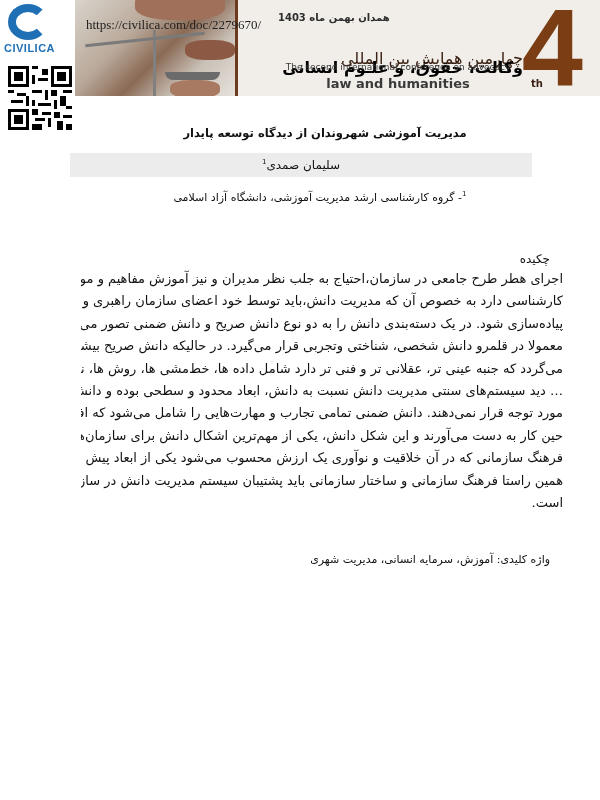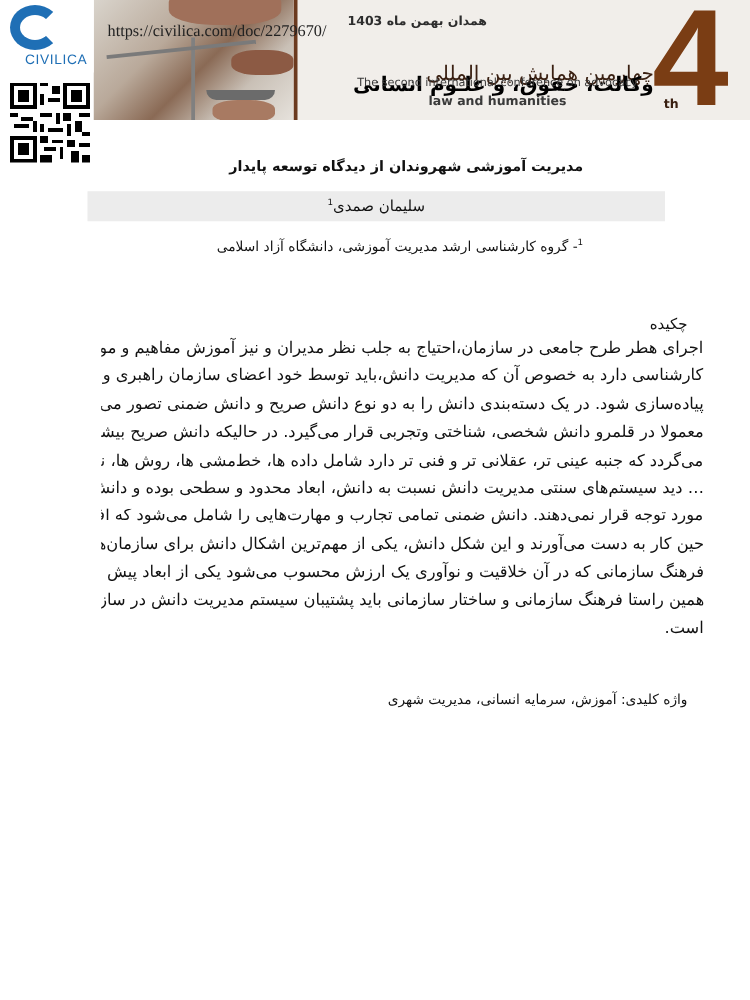--- a/index.html
+++ b/index.html
@@ -10,26 +10,26 @@
   .photo .scale-bar { position: absolute; left: 10px; top: 38px; width: 120px; height: 3px; background: #7a7a7a; transform: rotate(-6deg); }
   .photo .scale-pole { position: absolute; left: 78px; top: 30px; width: 3px; height: 66px; background: #808080; }
   .photo .pan { position: absolute; left: 90px; top: 72px; width: 55px; height: 8px; border-radius: 0 0 30px 30px; background: #6b6b6b; }
   .photo .hand { position: absolute; border-radius: 40%; background: #a0705a; }
   .conf { position: absolute; left: 235px; top: 0; width: 365px; height: 96px;
     background: #f1eeea; border-left: 3px solid #6b3a1f; }
   .conf-date { position: absolute; left: 40px; top: 12px; font-size: 10px; font-weight: bold; color: #2d2d2d; direction: rtl; }
   .conf-line1 { position: absolute; right: 80px; top: 6px; font-size: 16px; color: #3a2012; direction: rtl; margin-top: 43px; }
   .conf-line2 { position: absolute; right: 80px; top: 30px; font-size: 16px; font-weight: bold; color: #000000; direction: rtl; margin-top: 28px; }
   .conf-en1 { position: absolute; left: 40px; top: 62px; width: 240px; text-align: center; font-size: 9px; font-weight: normal; color: #3a3a3a; }
-  .conf-en2 { position: absolute; left: 40px; top: 76px; width: 240px; text-align: center; font-size: 10px; font-weight: bold; color: #3a3a3a; }
+  .conf-en2 { position: absolute; left: 40px; top: 76px; width: 240px; text-align: center; font-size: 13px; font-weight: bold; color: #3a3a3a; }
   .big4 { position: absolute; right: 20px; top: -8px; font-family: "Liberation Sans", sans-serif; font-size: 110px; font-weight: bold; color: #7a3d14; line-height: 1; }
   .th { position: absolute; right: 60px; top: 78px; font-size: 10px; font-weight: bold; color: #3a2012; }
   .logo { position: absolute; left: 0; top: 0; width: 75px; height: 58px; background: #ffffff; }
   .logo-c { position: absolute; left: 8px; top: 4px; width: 40px; height: 36px; border: 8px solid #1f6fb5; border-right-color: transparent; border-radius: 50%; box-sizing: border-box; }
-  .logo-text { position: absolute; left: 20px; top: 42px; font-family: "Liberation Sans", sans-serif; font-size: 11px; font-weight: normal; color: #1f6fb5; letter-spacing: .5px; }
+  .logo-text { position: absolute; left: 4px; top: 42px; font-family: "Liberation Sans", sans-serif; font-size: 11px; font-weight: bold; color: #1f6fb5; letter-spacing: .5px; }
   .url { position: absolute; left: 86px; top: 17px; font-family: "Liberation Serif", serif; font-size: 13px; color: #222; text-align: center; }
   .qr { position: absolute; left: 8px; top: 66px; width: 64px; height: 64px; }
   .title { position: absolute; left: 100px; top: 126px; width: 450px; text-align: center; font-size: 11.5px; font-weight: bold; color: #111; direction: rtl; }
   .author-bar { position: absolute; left: 70px; top: 153px; width: 462px; height: 24px; background: #ececec; }
   .author { position: absolute; left: 0; top: 5px; width: 462px; text-align: center; font-size: 12px; color: #111; direction: rtl; }
   .affil { position: absolute; left: 100px; top: 190px; width: 440px; text-align: center; font-size: 11px; color: #111; direction: rtl; }
   sup { font-size: 7px; }
   .abs-head { position: absolute; right: 50px; top: 252px; font-size: 12px; color: #111; direction: rtl; }
   .abstract { position: absolute; left: 66px; top: 268px; width: 482px; direction: rtl; text-align: justify; font-size: 13px; line-height: 22.4px; color: #111; margin-left: 15px; }
   .abstract span { display: block; text-align-last: justify; white-space: nowrap; overflow: hidden; }

